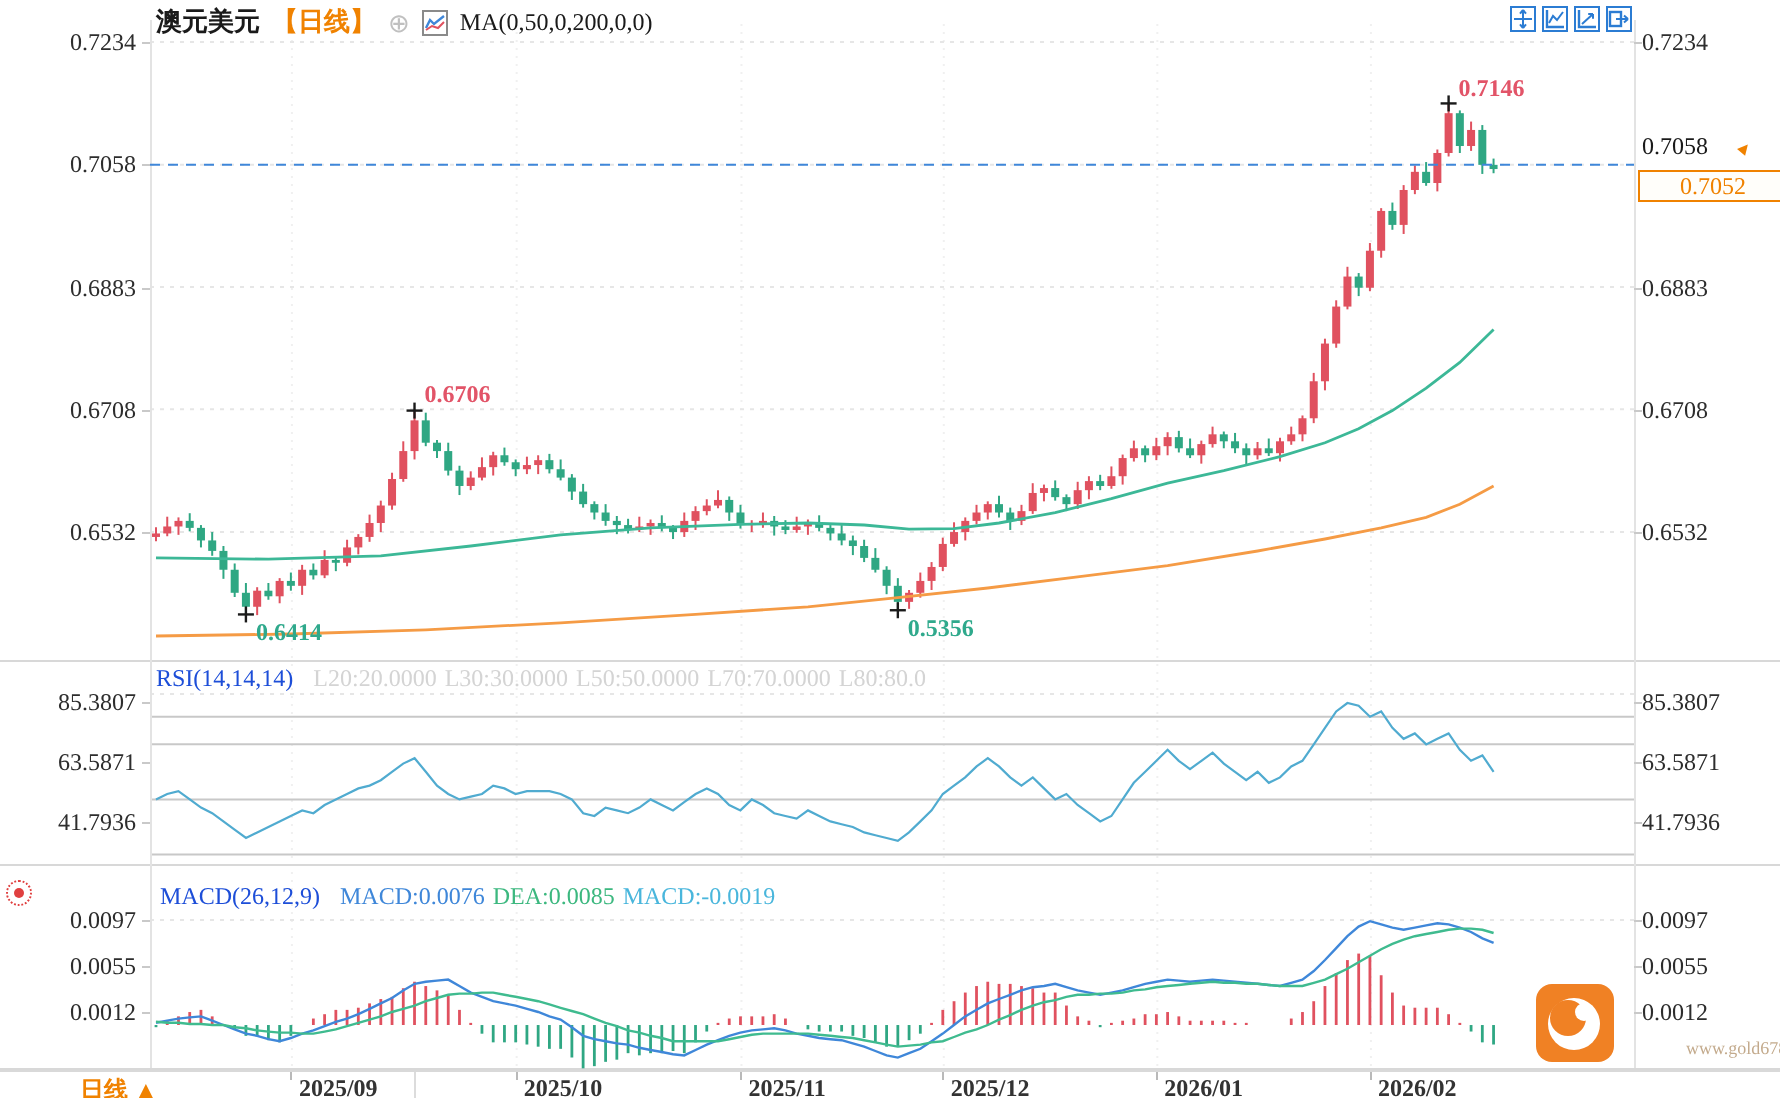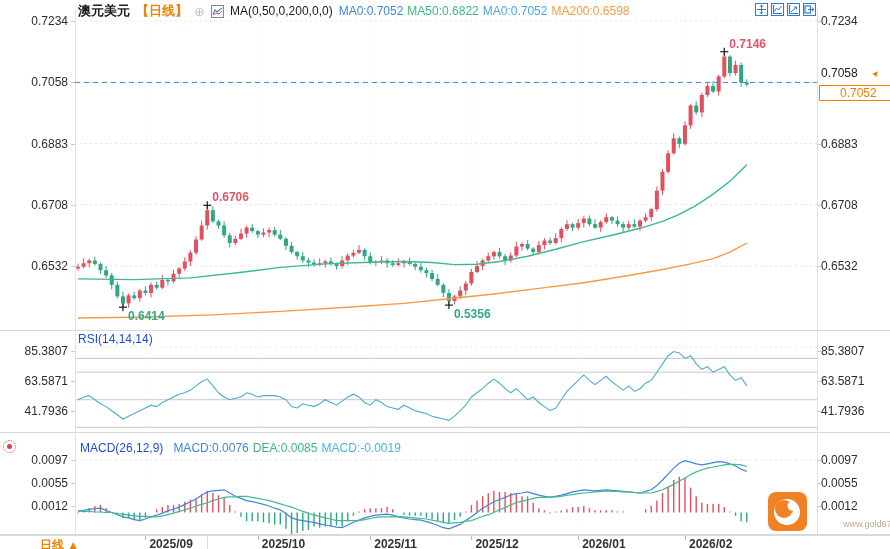--- a/index.html
+++ b/index.html
@@ -1,18 +1,18 @@
 <!DOCTYPE html>
 <html><head>
 <meta charset="utf-8">
 <title>Chart</title>
 <style>
   html,body{margin:0;padding:0;background:#fff;}
   #stage{position:relative;width:890px;height:549px;background:#fff;overflow:hidden;
-         font-family:Liberation Sans, sans-serif;}
+         font-family:Liberation Serif, serif;}
   .abs{position:absolute;}
   .axis-col-left{left:0;width:68px;text-align:right;}
   .axis-col-right{left:821px;width:68px;text-align:left;}
   .axis-lab{position:absolute;font-size:12px;color:#2d2d2d;white-space:nowrap;}
   .hdr{top:3px;left:78px;height:16px;font-size:12px;white-space:nowrap;display:flex;align-items:center;gap:6px;}
   .hdr .sym{font-size:13px;font-weight:700;color:#1a1a1a;}
   .hdr .per{font-size:13px;font-weight:700;color:#f08200;}
   .hdr .circ{color:#c0c0c0;font-size:13px;line-height:13px;}
   .mini-icon{display:inline-block;width:13px;height:13px;}
   .hval{font-size:12px;margin-right:4px;}
@@ -464,21 +464,20 @@
     <span class="per">【日线】</span>
     <span class="circ">⊕</span>
     <span class="mini-icon">
       <svg width="13" height="13">
         <rect x="0.5" y="0.5" width="12" height="12" fill="#fff" stroke="#8a8a8a"></rect>
         <polyline points="2,9 4,5 6,7 11,3" fill="none" stroke="#3f87d9" stroke-width="1.2"></polyline>
         <polyline points="2,10 5,8 8,9 11,6" fill="none" stroke="#e0515f" stroke-width="1"></polyline>
       </svg>
     </span>
     <span style="color:#1a1a1a">MA(0,50,0,200,0,0)</span>
-    <span id="ma-values"><span class="hval" style="color: rgb(63, 135, 217);">MA0:0.7052</span><span class="hval" style="color: rgb(60, 184, 127);">MA50:0.6822</span><span class="hval" style="color: rgb(73, 168, 220);">MA0:0.7052</span><span class="hval" style="color: rgb(245, 155, 69);">MA200:0.6598</span></span>
   </div>
 
   <div class="abs tb">
     <span class="ic">
       <svg width="11" height="11">
           <path d="M5.5,1 V10 M1,5.5 H10 M5.5,1 l-1.5,1.8 M5.5,1 l1.5,1.8 M5.5,10 l-1.5,-1.8 M5.5,10 l1.5,-1.8" stroke="#2b7cd3" fill="none" stroke-width="1"></path>
         </svg>
     </span>
     <span class="ic">
       <svg width="11" height="11">
@@ -495,20 +494,21 @@
     <span class="ic">
       <svg width="11" height="11">
           <rect x="1" y="2" width="5.5" height="7" fill="none" stroke="#2b7cd3" stroke-width="1.2"></rect>
           <path d="M4,5.5 H10 M10,5.5 l-2,-1.8 M10,5.5 l-2,1.8" stroke="#2b7cd3" fill="none" stroke-width="1"></path>
         </svg>
     </span>
   </div>
 
   <div class="abs sub-hdr" style="left:78px;top:332px;">
     <span class="t">RSI(14,14,14)</span>
+    <span id="rsi-levels"><span class="lvl hval">L20:20.0000</span><span class="lvl hval">L30:30.0000</span><span class="lvl hval">L50:50.0000</span><span class="lvl hval">L70:70.0000</span><span class="lvl hval">L80:80.0</span></span>
   </div>
   <div class="abs sub-hdr" style="left:80px;top:441px;">
     <span class="t">MACD(26,12,9)</span>
     <span id="macd-values"><span class="hval" style="color: rgb(63, 135, 217);">MACD:0.0076</span><span class="hval" style="color: rgb(60, 184, 127); text-align: center;">DEA:0.0085</span><span class="hval" style="color: rgb(73, 182, 220);">MACD:-0.0019</span></span>
   </div>
 
   <div id="labels">
       <div class="axis-lab axis-col-left" style="top: 13.9951px;">0.7234</div>
       <div class="tickmark" style="top: 20.9951px; left: 71px;"></div>
       <div class="axis-lab axis-col-right" style="top: 13.9951px;">0.7234</div>

